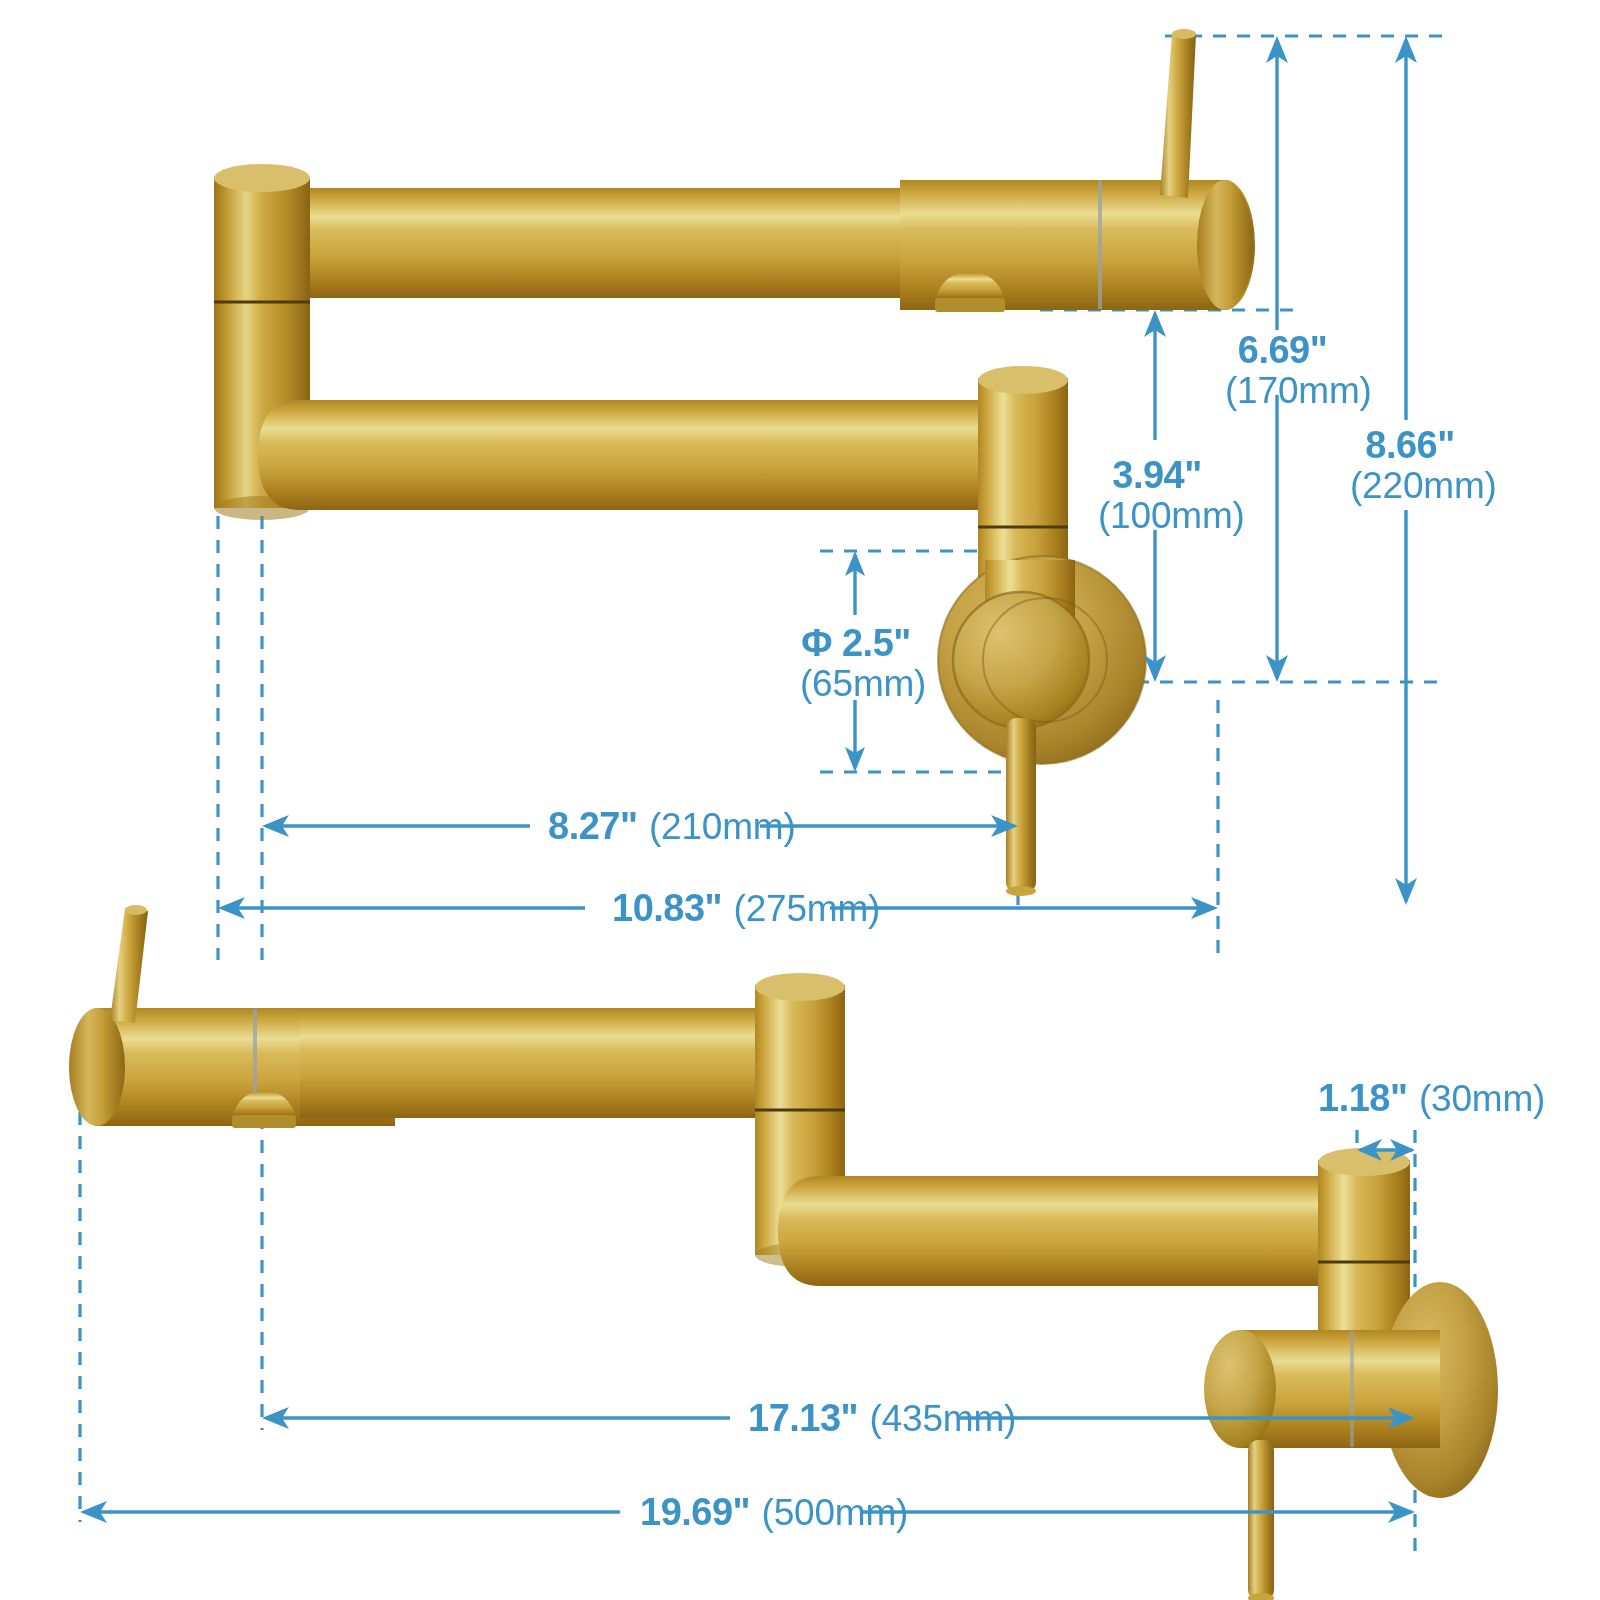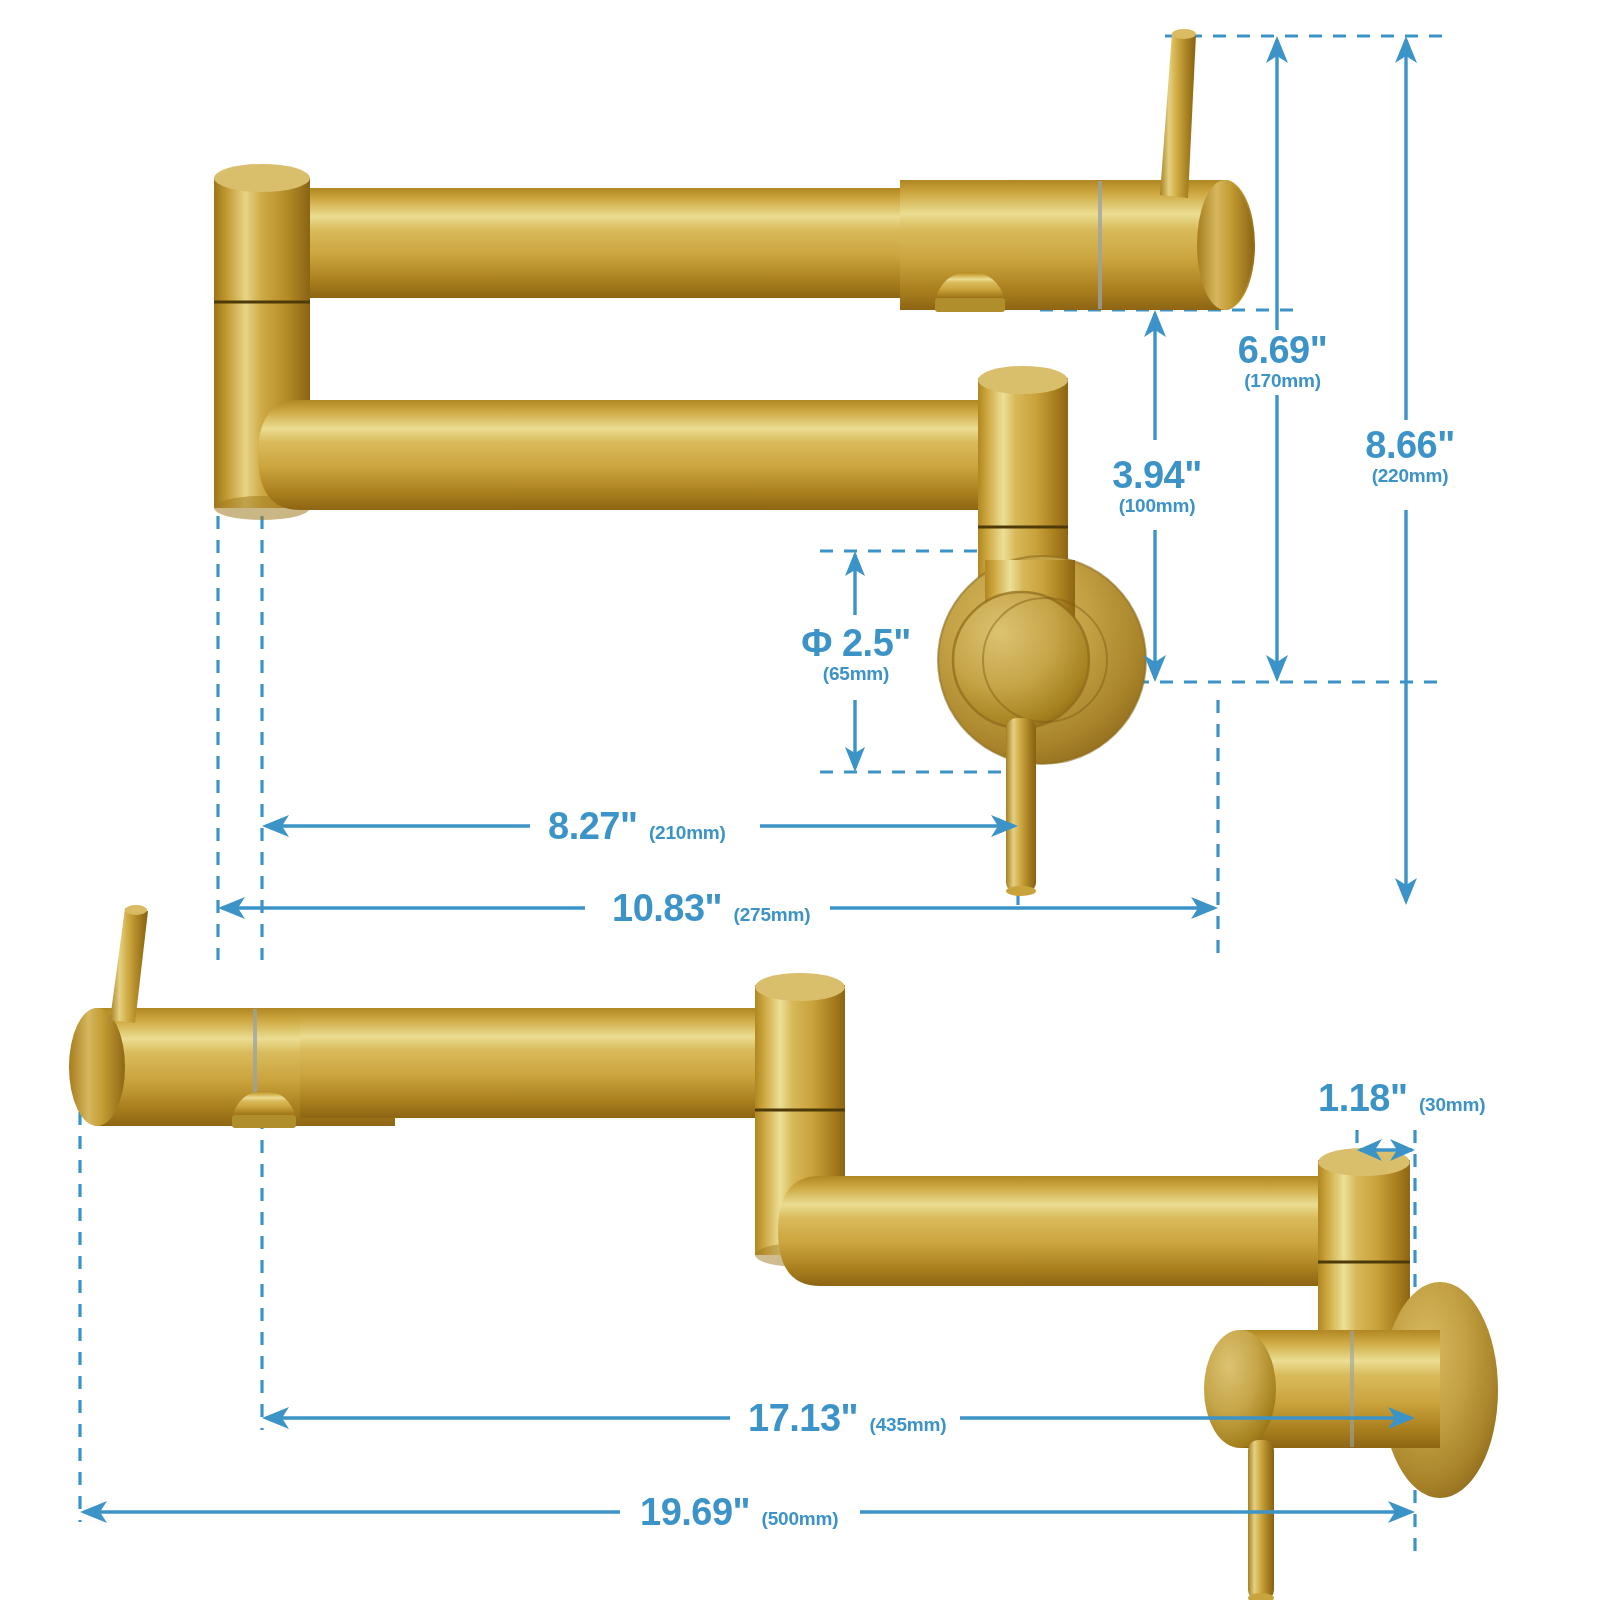--- a/index.html
+++ b/index.html
@@ -2,21 +2,21 @@
 <html><head>
 <meta charset="utf-8">
 <style>
   html,body{margin:0;padding:0;background:#ffffff;}
   body{width:1600px;height:1600px;position:relative;overflow:hidden;
        font-family:"Liberation Sans","DejaVu Sans",sans-serif;}
   #stage{position:absolute;inset:0;width:1600px;height:1600px;}
   svg#art{position:absolute;left:0;top:0;width:1600px;height:1600px;display:block;}
   .dimtext{position:absolute;color:#3c93c7;white-space:nowrap;line-height:1.08;}
   .dimtext .inch{font-size:38px;font-weight:700;letter-spacing:-0.5px;}
-  .dimtext .mm{font-size:19px;font-weight:700;letter-spacing:-0.2px;}
+  .dimtext .mm{font-size:37px;font-weight:400;letter-spacing:-0.2px;}
   .stackdim{text-align:center;}
   .stackdim .inch{display:block;}
   .stackdim .mm{display:block;}
   .inlinedim .inch{margin-right:7px;}
 </style>
 </head>
 <body>
 
 <div id="stage">
 

